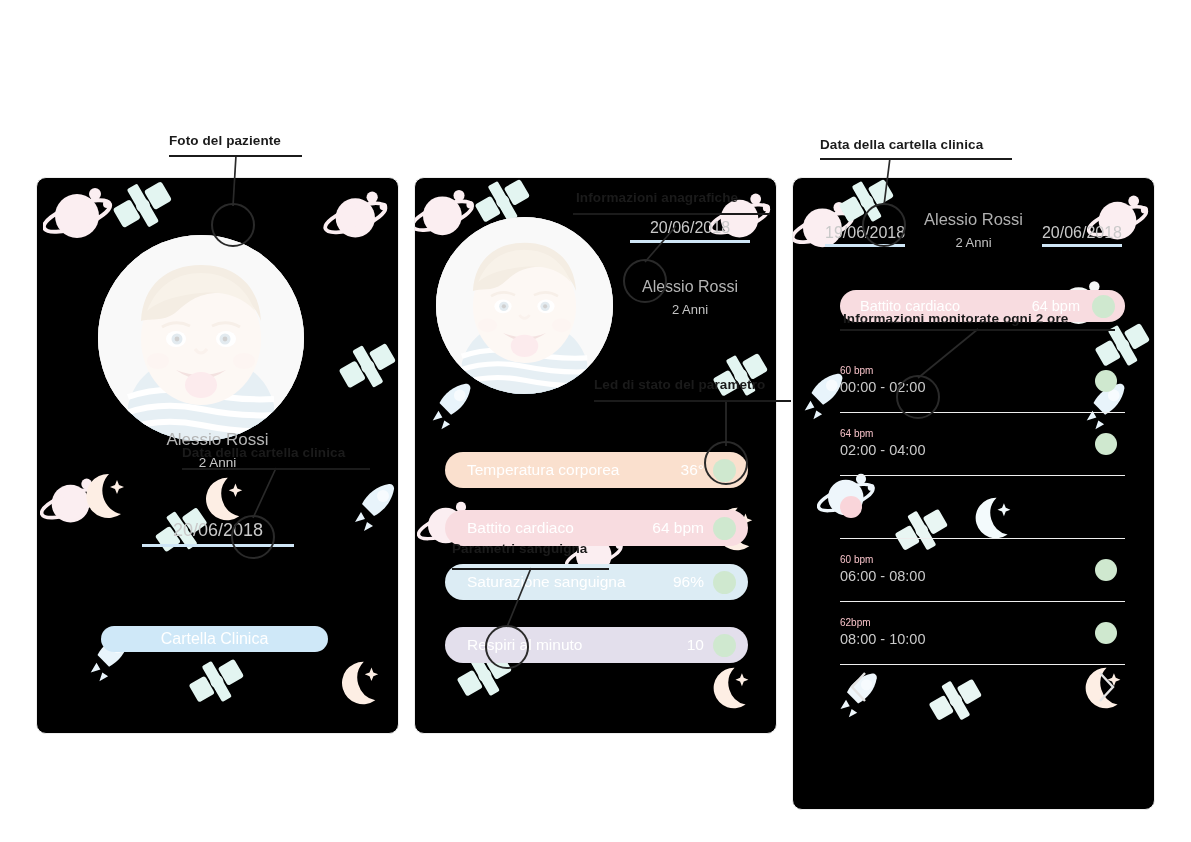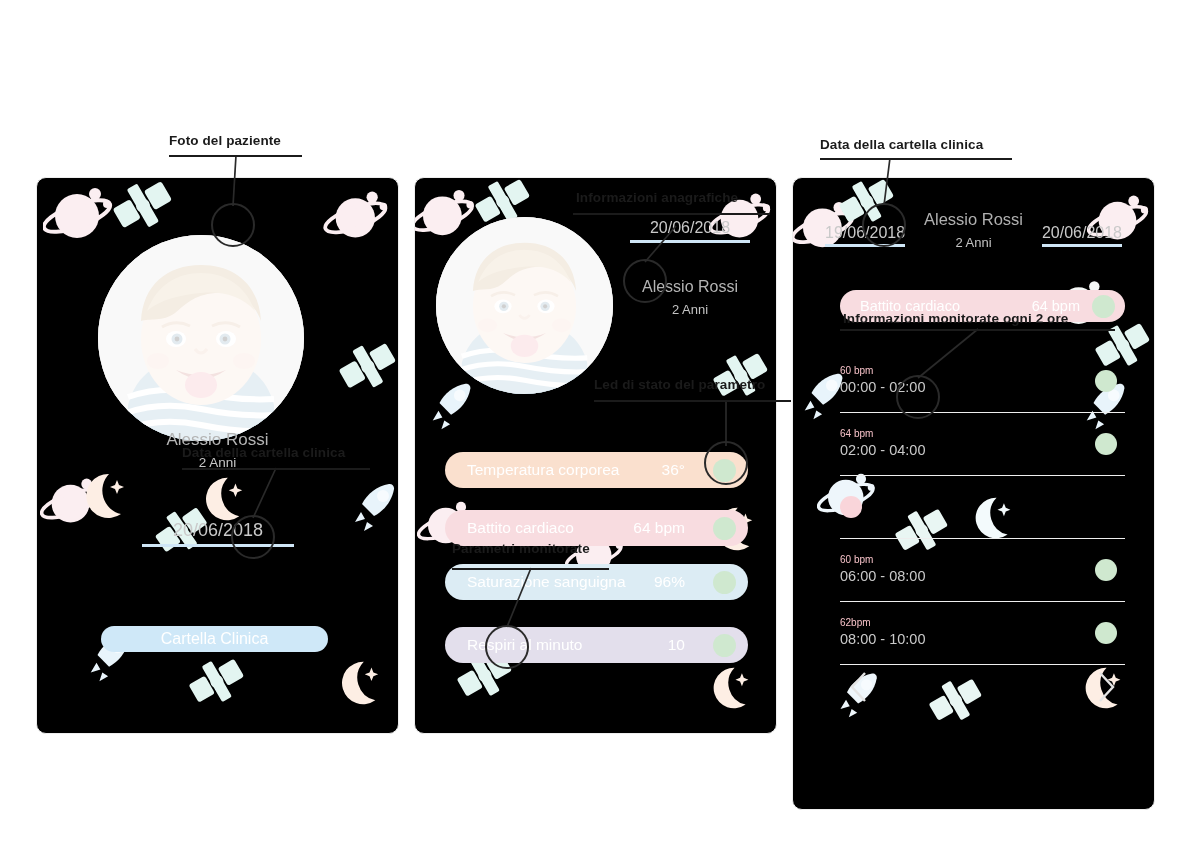--- a/index.html
+++ b/index.html
@@ -57,21 +57,21 @@
     cursor: pointer;
   }
 
   
   .param-bar {
     position: absolute; left: 30px; width: 303px; height: 36px;
     border-radius: 18px; display: flex; align-items: center;
     padding: 0 12px 0 22px;
   }
   .param-bar .p-label { color: #ffffff; font-size: 15.5px; flex: 1; }
-  .param-bar .p-value { color: #ffffff; font-size: 15.5px; margin-right: 28px; }
+  .param-bar .p-value { color: #ffffff; font-size: 15.5px; margin-right: 9px; }
   .led { width: 23px; height: 23px; border-radius: 50%; flex: 0 0 auto; }
 
   
   .hist-header { position: absolute; left: 0; top: 32px; width: 100%; height: 56px; }
   .hist-date {
     position: absolute; color: #c9c9c9; font-size: 16px;
     border-bottom: 3px solid #cfe6f6; padding-bottom: 2px;
   }
   .hist-name { position: absolute; width: 100%; text-align: center; color: #b0b0b0; font-size: 16.5px; top: 0; }
   .hist-age  { position: absolute; width: 100%; text-align: center; color: #c3c3c3; font-size: 13px; top: 25px; }
@@ -637,21 +637,21 @@
   <div class="anno-circle" style="left:231px;top:515px;width:44px;height:44px"></div>
 
   <div class="anno-label" style="left:576px;top:190px">Informazioni anagrafiche</div>
   <div class="anno-rule" style="left:573px;top:213px;width:197px"></div>
   <div class="anno-circle" style="left:623px;top:259px;width:44px;height:44px"></div>
 
   <div class="anno-label" style="left:594px;top:377px">Led di stato del parametro</div>
   <div class="anno-rule" style="left:594px;top:400px;width:197px"></div>
   <div class="anno-circle" style="left:704px;top:441px;width:44px;height:44px"></div>
 
-  <div class="anno-label" style="left:452px;top:541px">Parametri monitorate</div>
+  <div class="anno-label" style="left:452px;top:541px">Parametri sanguigna</div>
   <div class="anno-rule" style="left:452px;top:568px;width:157px"></div>
   <div class="anno-circle" style="left:485px;top:625px;width:44px;height:44px"></div>
 
   <div class="anno-label" style="left:820px;top:137px">Data della cartella clinica</div>
   <div class="anno-rule" style="left:820px;top:158px;width:192px"></div>
   <div class="anno-circle" style="left:862px;top:203px;width:44px;height:44px"></div>
 
   <div class="anno-label" style="left:843px;top:311px">Informazioni monitorate ogni 2 ore</div>
   <div class="anno-rule" style="left:840px;top:329px;width:275px"></div>
   <div class="anno-circle" style="left:896px;top:375px;width:44px;height:44px"></div>

